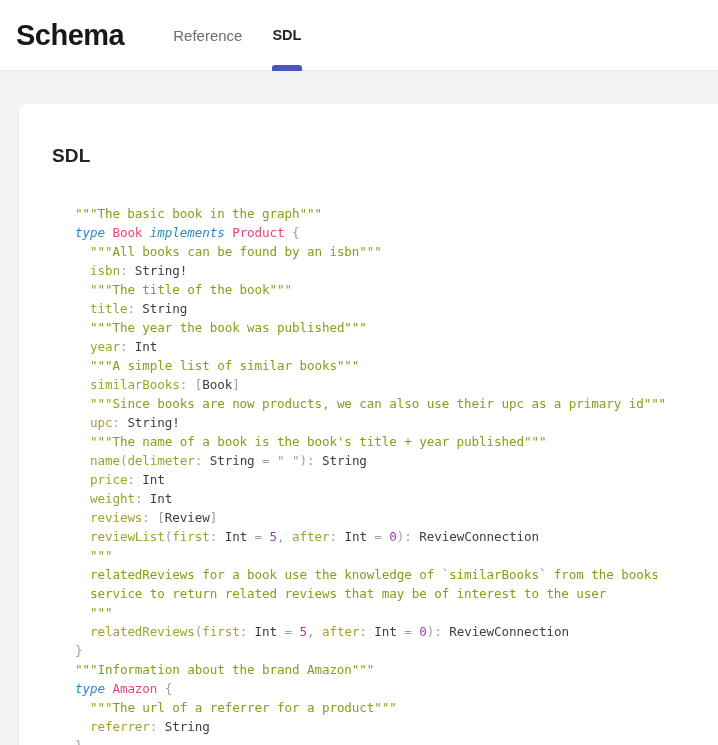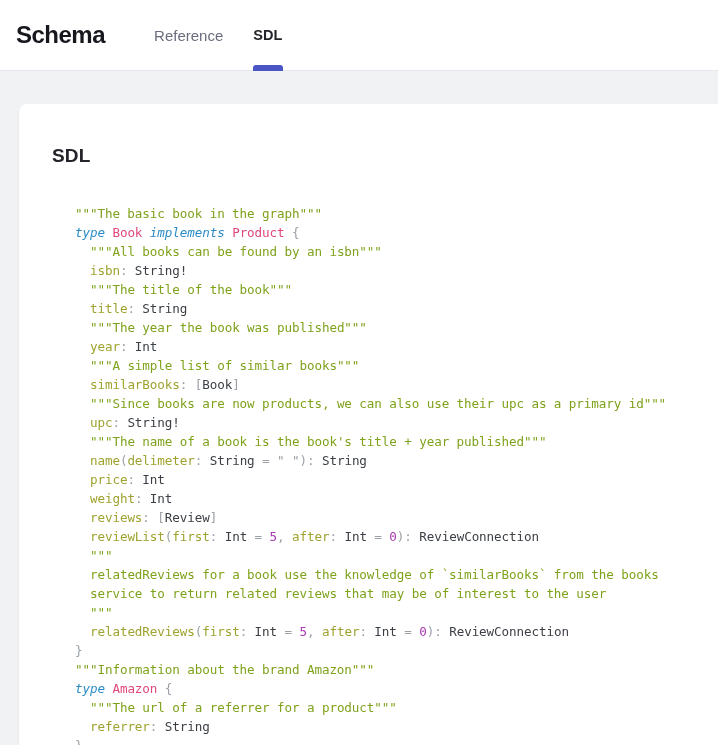--- a/index.html
+++ b/index.html
@@ -20,21 +20,21 @@
   html,body{width:718px;height:745px;overflow:hidden;}
   body{font-family:"Liberation Sans",sans-serif;background:var(--c-page_bg);}
   .page{width:718px;height:745px;overflow:hidden;display:flex;flex-direction:column;}
 
   
   .header{
     height:71px;flex:0 0 71px;background:#ffffff;border-bottom:1px solid #e5e7ec;
     display:flex;align-items:center;padding-left:16px;
   }
   .page-title{
-    font-size:24px;font-weight:700;color:var(--c-title);letter-spacing:-0.5px;
+    font-size:29px;font-weight:700;color:var(--c-title);letter-spacing:-0.5px;
     margin-right:34px;
   }
   .tab-bar{display:flex;height:100%;align-items:stretch;}
   .tab{
     position:relative;display:flex;align-items:center;
     padding:16px 15px;cursor:pointer;
     font-size:15px;color:var(--c-tab_inactive);
   }
   .tab.active{color:var(--c-tab_active);font-weight:700;font-size:14.5px;}
   .tab-indicator{

